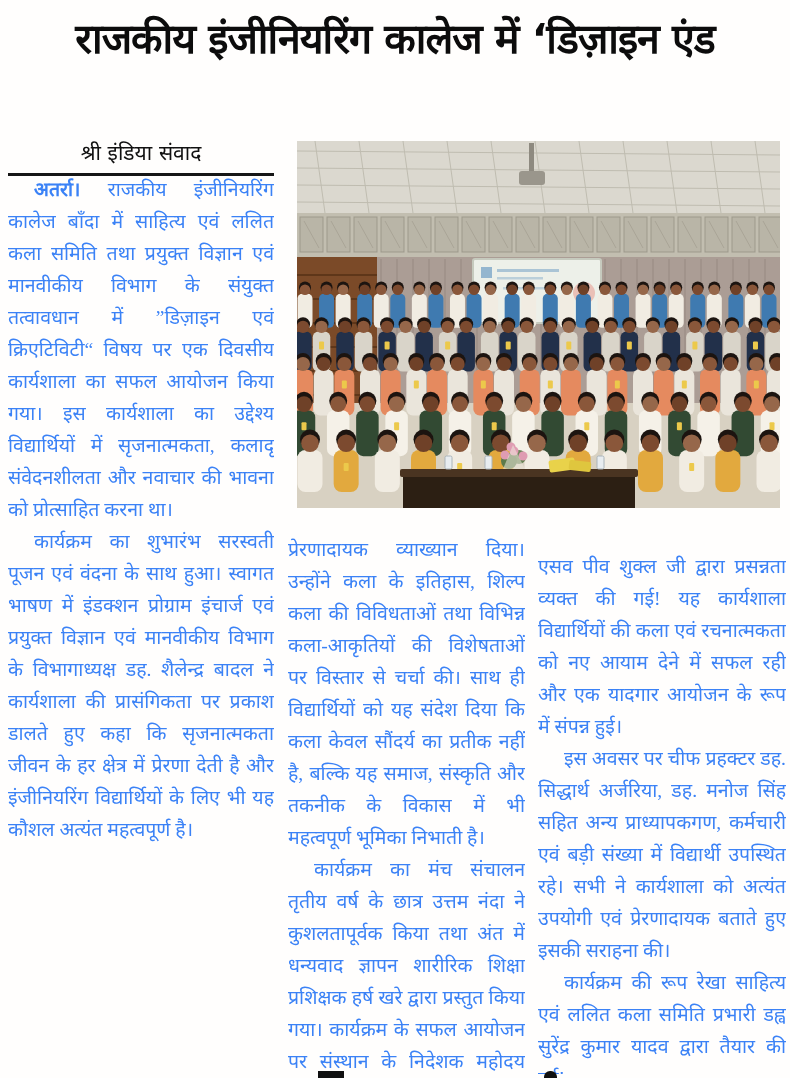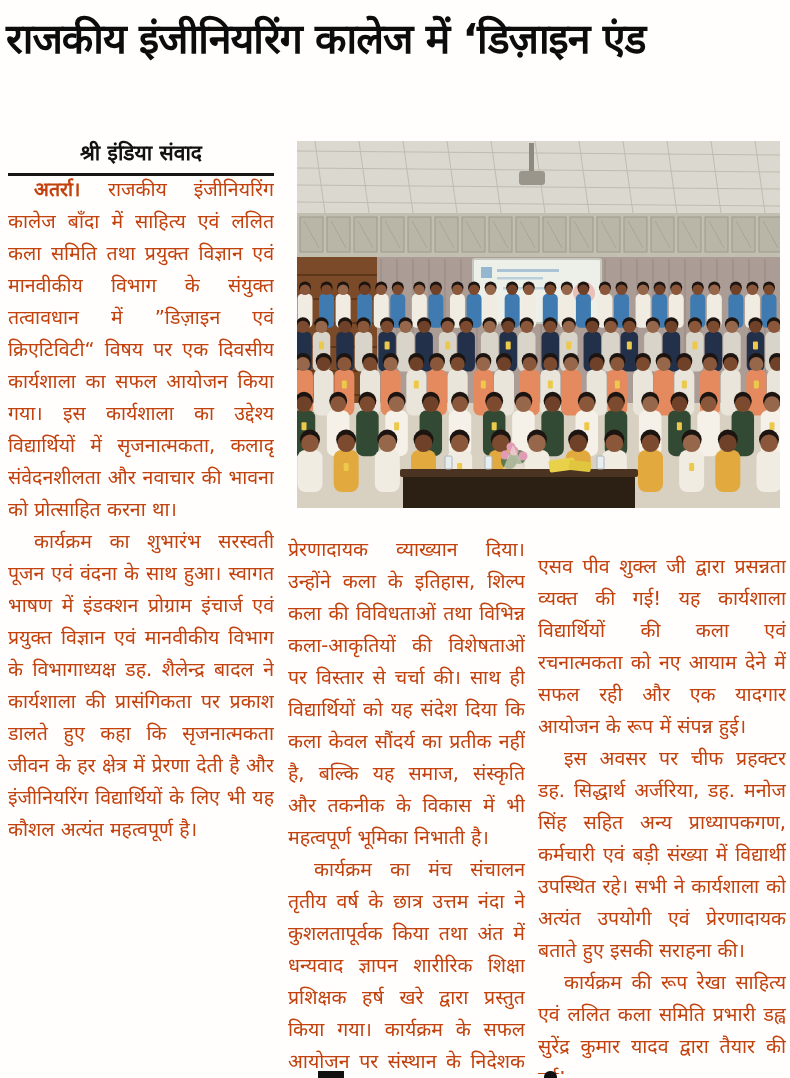--- a/index.html
+++ b/index.html
@@ -2,34 +2,34 @@
 <html lang="hi"><head>
 <meta charset="utf-8">
 <style>
   *{box-sizing:border-box;margin:0;padding:0}
   html,body{background:#ffffff}
   body{font-family:"DejaVu Sans","Liberation Sans",sans-serif;color:#0b0b0b}
   .page{position:relative;width:790px;height:1078px;background:#fffefd;overflow:hidden}
 
   .headline{
     position:absolute;left:6px;top:12px;width:778px;
-    font-weight:800;font-size:41px;line-height:54px;
+    text-align:center;font-weight:800;font-size:41px;line-height:54px;
     letter-spacing:-1px;color:#0c0c0c;
   }
   .headline span{display:block}
 
   .byline{
     position:absolute;left:8px;top:138px;width:266px;
-    text-align:center;font-size:21px;font-weight:700;
+    text-align:center;font-size:21px;font-weight:400;
     padding-bottom:7px;border-bottom:3px solid #161616;color:#111;
   }
 
   .col{
     position:absolute;font-size:19.5px;line-height:32px;
-    text-align:justify;color:#c2410c;overflow:hidden;
+    text-align:justify;color:#3b82f6;overflow:hidden;font-family:Liberation Serif, serif;
   }
   .col p{text-indent:26px;margin:0}
   .col p b{font-weight:700}
   .col-left{left:8px;top:174px;width:266px;height:900px}
   .col-mid{left:288px;top:534px;width:237px;height:552px}
   .col-right{left:538px;top:522px;width:248px;height:552px}
 
   .photo{
     position:absolute;left:297px;top:141px;width:483px;height:367px;
     background:#cfccc3;overflow:hidden;

